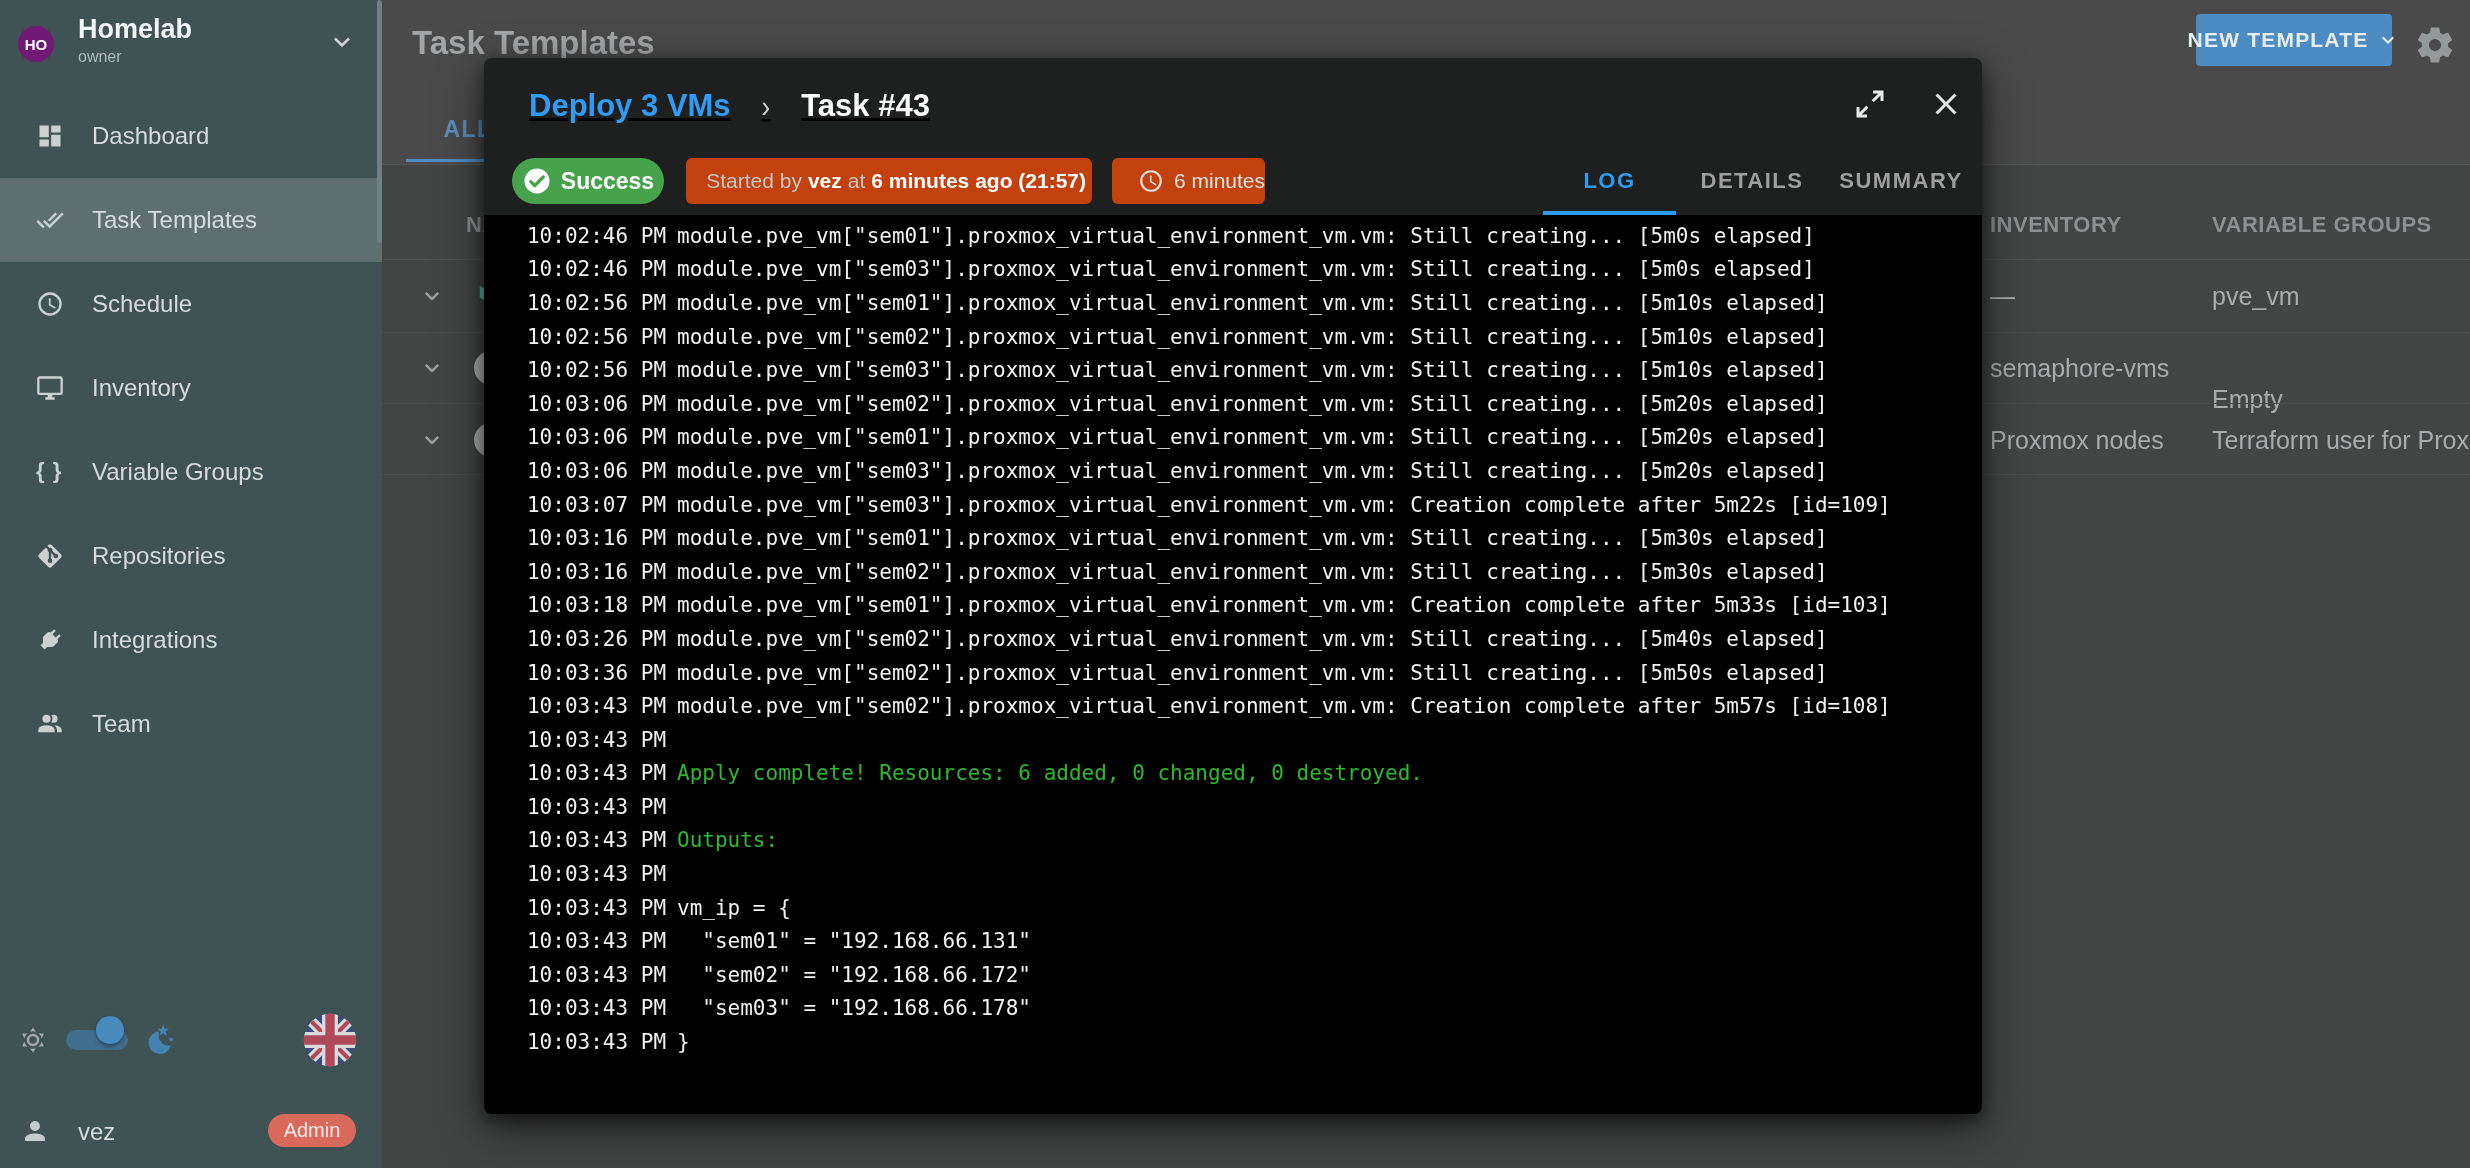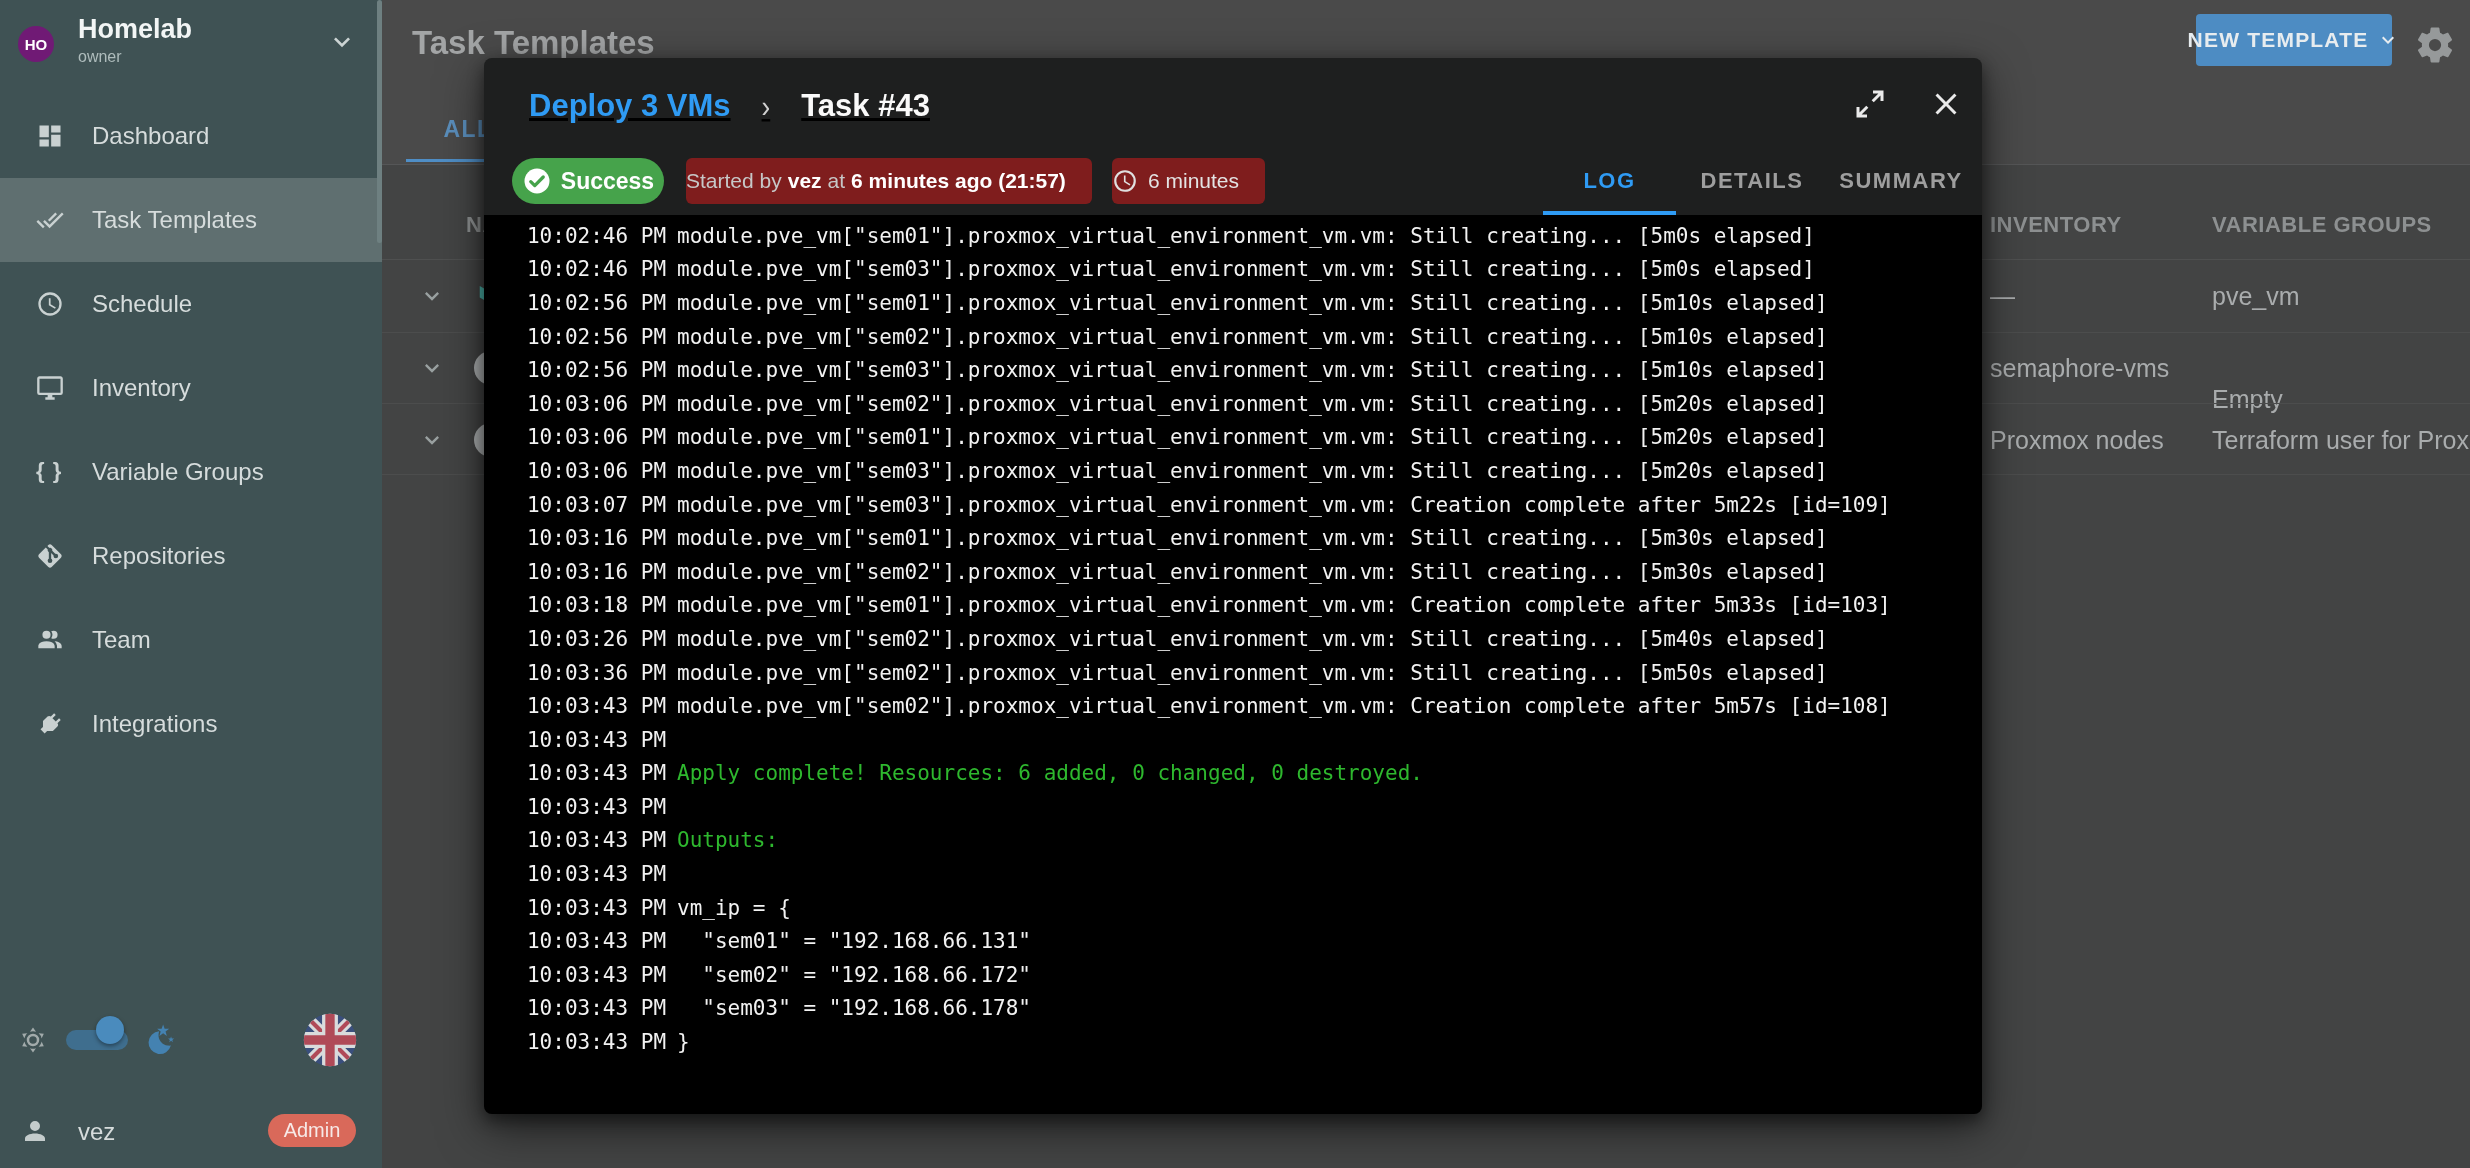--- a/index.html
+++ b/index.html
@@ -63,21 +63,21 @@
       font-size:31px;font-weight:bold;white-space:nowrap;text-decoration:underline;}
   .m-title .tpl{color:#2f9bf4;}
   .m-title .sep{color:#cfcfcf;font-size:26px;font-weight:normal;transform:scaleY(1.2);}
   .m-title .task{color:#fafafa;}
   .icon-btn{position:absolute;top:28px;width:36px;height:36px;color:#eaeaea;}
   .expand-btn{left:1368px;}
   .close-btn{left:1444px;}
   .chip{position:absolute;top:100px;height:46px;display:flex;align-items:center;box-sizing:border-box;}
   .chip.success{left:28px;width:152px;border-radius:23px;background:#46a34b;justify-content:center;gap:9px;
       color:#fff;font-size:23px;font-weight:bold;}
-  .chip.meta{background:#7f1d1d;border-radius:6px;font-size:21px;color:#c7c7c7;justify-content:flex-start;white-space:nowrap;}
+  .chip.meta{background:#c2410c;border-radius:6px;font-size:21px;color:#c7c7c7;justify-content:flex-end;white-space:nowrap;}
   .chip.started{left:202px;width:406px;}
   .chip.started b{color:#fff;margin:0 6px;}
   .chip.duration{left:628px;width:153px;gap:10px;color:#e3e3e3;}
   .m-tabs{position:absolute;top:100px;left:1059px;height:57px;display:flex;gap:6px;}
   .m-tab{height:46px;display:flex;align-items:center;justify-content:center;
       font-size:22px;font-weight:bold;letter-spacing:1.5px;color:#9e9e9e;}
   .m-tab.active{color:#2f9bf4;}
   .m-tab.t-log{width:133px;}
   .m-tab.t-details{width:140px;}
   .m-tab.t-summary{width:146px;}
@@ -214,34 +214,34 @@
         <span class="nav-icon">
           <svg width="28" height="28" viewBox="0 0 24 24">
               <path fill="currentColor" d="M2.6 10.59L8.38 4.8l1.69 1.7c-.24.85.15 1.78.93 2.23v5.54c-.6.34-1 .99-1 1.73a2 2 0 0 0 2 2a2 2 0 0 0 2-2c0-.74-.4-1.39-1-1.73V9.41l2.07 2.09c-.07.15-.07.32-.07.5a2 2 0 0 0 2 2a2 2 0 0 0 2-2a2 2 0 0 0-2-2c-.18 0-.35 0-.5.07L13.93 7.5a1.98 1.98 0 0 0-1.15-2.34c-.43-.16-.88-.2-1.28-.09L9.8 3.38l.79-.78c.78-.79 2.04-.79 2.82 0l7.99 7.99c.79.78.79 2.04 0 2.82l-7.99 7.99c-.78.79-2.04.79-2.82 0L2.6 13.41c-.79-.78-.79-2.04 0-2.82z"></path>
             </svg>
         </span>
         <span class="nav-label">Repositories</span>
       </div>
       <div class="nav-item">
         <span class="nav-icon">
           <svg width="28" height="28" viewBox="0 0 24 24">
-              <path fill="currentColor" d="M16 17v2H2v-2s0-4 7-4s7 4 7 4m-3.5-9.5A3.5 3.5 0 1 0 9 11a3.5 3.5 0 0 0 3.5-3.5m3.44 5.5A5.32 5.32 0 0 1 18 17v2h4v-2s0-3.63-6.06-4M15 4a3.39 3.39 0 0 0-1.93.59a5 5 0 0 1 0 5.82A3.39 3.39 0 0 0 15 11a3.5 3.5 0 0 0 0-7z"></path>
-            </svg>
-        </span>
-        <span class="nav-label">Team</span>
-      </div>
-      <div class="nav-item">
-        <span class="nav-icon">
-          <svg width="28" height="28" viewBox="0 0 24 24">
               <g transform="rotate(45 12 12)">
                 <path fill="currentColor" d="M16 7V3h-2v4h-4V3H8v4c-1.1 0-2 .9-2 2v5.5L9.5 18v3h5v-3l3.5-3.5V9c0-1.1-.9-2-2-2z"></path>
               </g>
             </svg>
         </span>
         <span class="nav-label">Integrations</span>
+      </div>
+      <div class="nav-item">
+        <span class="nav-icon">
+          <svg width="28" height="28" viewBox="0 0 24 24">
+              <path fill="currentColor" d="M16 17v2H2v-2s0-4 7-4s7 4 7 4m-3.5-9.5A3.5 3.5 0 1 0 9 11a3.5 3.5 0 0 0 3.5-3.5m3.44 5.5A5.32 5.32 0 0 1 18 17v2h4v-2s0-3.63-6.06-4M15 4a3.39 3.39 0 0 0-1.93.59a5 5 0 0 1 0 5.82A3.39 3.39 0 0 0 15 11a3.5 3.5 0 0 0 0-7z"></path>
+            </svg>
+        </span>
+        <span class="nav-label">Team</span>
       </div>
     </nav>
 
     <div class="footer-toggles">
       <span class="sun">
         <svg width="30" height="30" viewBox="0 0 24 24">
             <path fill="currentColor" d="M12 7a5 5 0 0 1 5 5a5 5 0 0 1-5 5a5 5 0 0 1-5-5a5 5 0 0 1 5-5m0 2a3 3 0 0 0-3 3a3 3 0 0 0 3 3a3 3 0 0 0 3-3a3 3 0 0 0-3-3m0-7l2.39 3.42C13.65 5.15 12.84 5 12 5s-1.65.15-2.39.42zM3.34 7l4.16-.35A7.2 7.2 0 0 0 5.94 8.5c-.44.74-.69 1.5-.83 2.29zm.02 10l1.76-3.77a7.13 7.13 0 0 0 2.38 4.14zM20.65 7l-1.77 3.79a7.02 7.02 0 0 0-2.38-4.15zm-.01 10l-4.14.36c.59-.51 1.12-1.14 1.54-1.87c.42-.73.69-1.5.83-2.28zM12 22l-2.41-3.44c.74.27 1.55.44 2.41.44c.82 0 1.63-.17 2.37-.44z"></path>
           </svg>
       </span>
       <div class="switch-track"></div>

